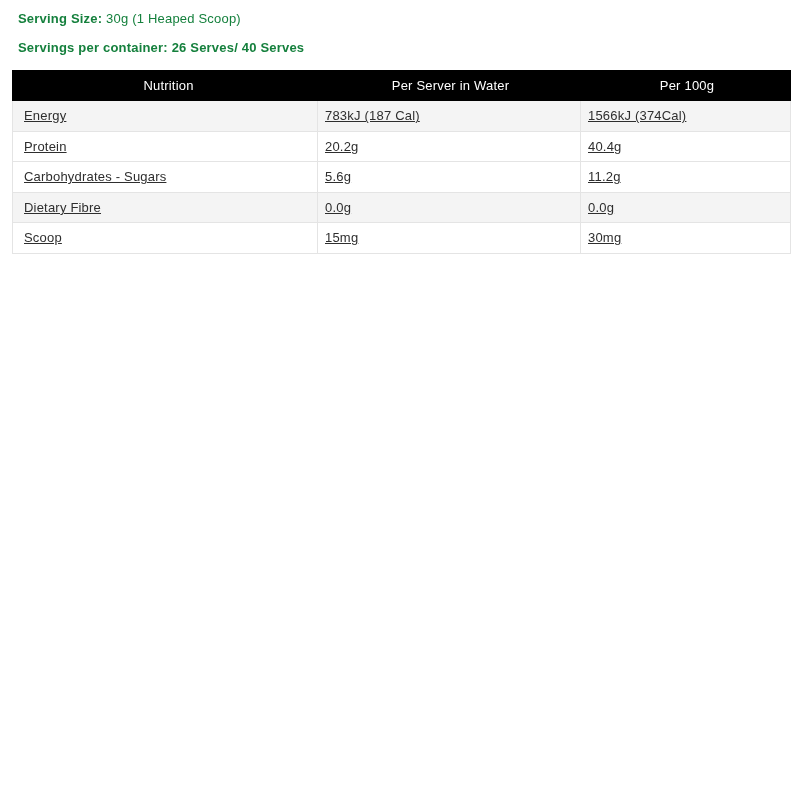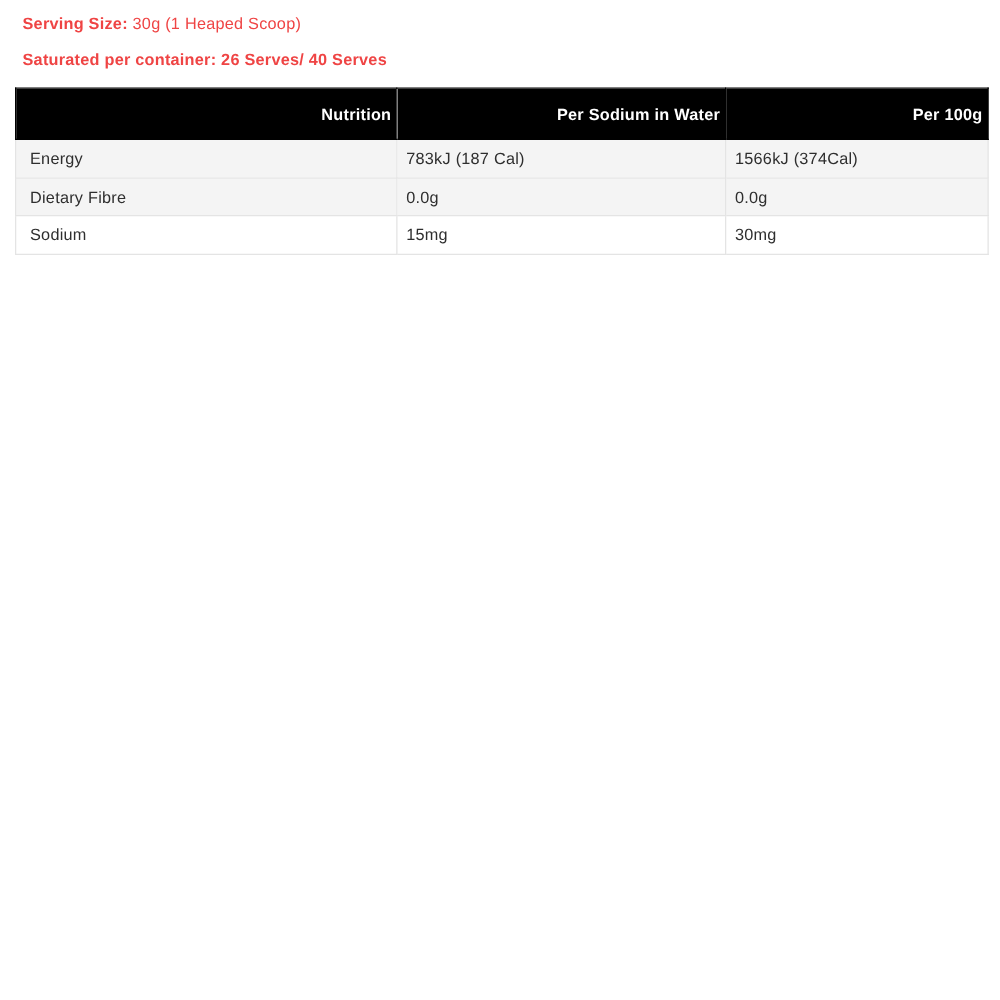--- a/index.html
+++ b/index.html
@@ -12,21 +12,21 @@
     position: relative;
     width: 800px; height: 800px;
     background: #ffffff;
     overflow: hidden;
   }
   .meta-line {
     position: absolute;
     left: 18px;
     font-size: 13px;
     letter-spacing: 0.2px;
-    color: #ef4444;
+    color: #15803d;
     white-space: pre;
   }
   .meta-line .label { font-weight: bold; }
   #serving-size-line { top: 11px; }
   #servings-line { top: 40px; font-weight: bold; }
 
   table.nutrition {
     position: absolute;
     left: 12px;
     top: 70px;
@@ -37,74 +37,85 @@
     letter-spacing: 0.2px;
     color: #2e2e2e;
   }
   table.nutrition col.c1 { width: 305px; }
   table.nutrition col.c2 { width: 263px; }
   table.nutrition col.c3 { width: 210px; }
 
   table.nutrition th {
     background: var(--header-bg, #000000);
     color: var(--header-text, #ffffff);
-    text-align: right;
-    font-weight: bold;
-    height: 41px;
+    text-align: center;
+    font-weight: normal;
+    height: 30px;
     padding: 0 4px 0 7px;
     border: 1px solid var(--header-bg, #000000);
     overflow: hidden;
   }
   table.nutrition th:first-child { padding-left: 11px; }
 
   table.nutrition td {
     height: 30.5px;
     padding: 0 4px 0 7px;
     border: 1px solid var(--border-color, #e4e4e4);
     background: var(--row-bg, #ffffff);
     vertical-align: middle;
     overflow: hidden;
+    text-decoration: underline;
   }
   table.nutrition td:first-child { padding-left: 11px; }
   table.nutrition tr.alt td { background: var(--row-alt-bg, #f4f4f4); }
 </style>
 </head>
 <body>
 
 <div class="page">
 
   <p class="meta-line" id="serving-size-line"><span class="label">Serving Size:</span> <span>30g (1 Heaped Scoop)</span></p>
 
-  <p class="meta-line" id="servings-line"><span class="label">Saturated per container:</span> <span>26 Serves/ 40 Serves</span></p>
+  <p class="meta-line" id="servings-line"><span class="label">Servings per container:</span> <span>26 Serves/ 40 Serves</span></p>
 
   <table class="nutrition">
     <colgroup>
         <col class="c1">
         <col class="c2">
         <col class="c3">
       </colgroup>
     <thead>
       <tr>
         <th>Nutrition</th>
-        <th>Per Sodium in Water</th>
+        <th>Per Server in Water</th>
         <th>Per 100g</th>
       </tr>
     </thead>
     <tbody>
         <tr class="alt">
           <td>Energy</td>
           <td>783kJ (187 Cal)</td>
           <td>1566kJ (374Cal)</td>
         </tr>
+        <tr>
+          <td>Protein</td>
+          <td>20.2g</td>
+          <td>40.4g</td>
+        </tr>
+        <tr>
+          <td>Carbohydrates - Sugars</td>
+          <td>5.6g</td>
+          <td>11.2g</td>
+        </tr>
         <tr class="alt">
           <td>Dietary Fibre</td>
           <td>0.0g</td>
           <td>0.0g</td>
         </tr>
         <tr>
-          <td>Sodium</td>
+          <td>Scoop</td>
           <td>15mg</td>
           <td>30mg</td>
         </tr>
       </tbody>
   </table>
 
 </div>
 
 </body></html>

